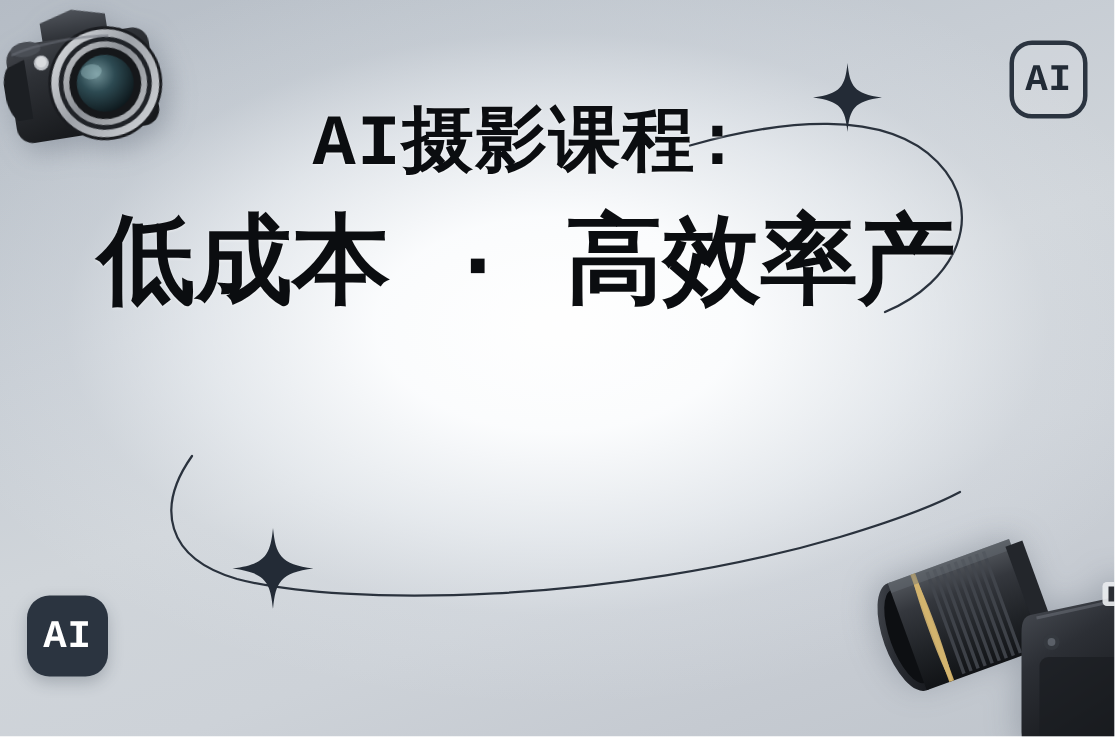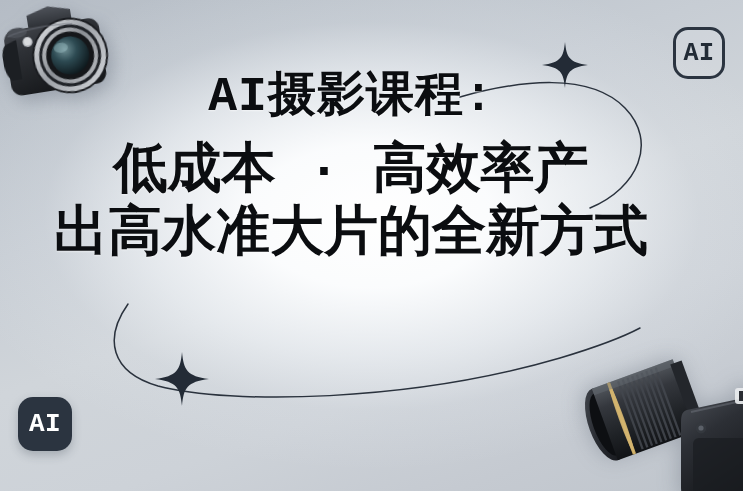--- a/index.html
+++ b/index.html
@@ -90,21 +90,21 @@
   }
   .title-main {
     font-size: 48px;
     font-weight: bold;
     letter-spacing: 1px;
     line-height: 1.08;
     margin: 0 0 13px 0;
     text-shadow: 0 1px 2px rgba(255,255,255,0.55);
   }
   .title-sub-line {
-    font-size: 54px;
+    font-size: 65px;
     font-weight: bold;
     letter-spacing: 0px;
     line-height: 1.17;
     margin: 0;
     text-shadow: 0 1px 2px rgba(255,255,255,0.5);
   }
   .sub-wrap { margin-top: 16px; }
 
   
   .cam-top {
@@ -163,21 +163,20 @@
   </div>
 
   <div class="ai-badge-filled">
     <span>AI</span>
   </div>
 
   <div class="headline">
     <div class="title-main">AI摄影课程:</div>
     <div class="sub-wrap">
       <div class="title-sub-line">低成本 · 高效率产</div>
-      <div class="title-sub-line">出高水准大片的全新方式</div>
     </div>
   </div>
 
   <div class="cam-top">
     <svg width="152" height="128" viewBox="0 0 152 128">
       <defs>
         <linearGradient id="bodyG" x1="0" y1="0" x2="0.4" y2="1">
           <stop offset="0%" stop-color="#44474d"></stop>
           <stop offset="35%" stop-color="#2e3136"></stop>
           <stop offset="100%" stop-color="#17191c"></stop>

